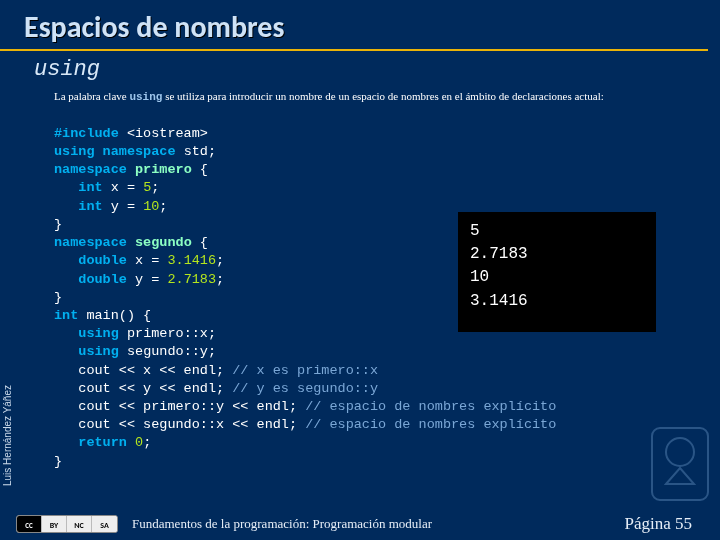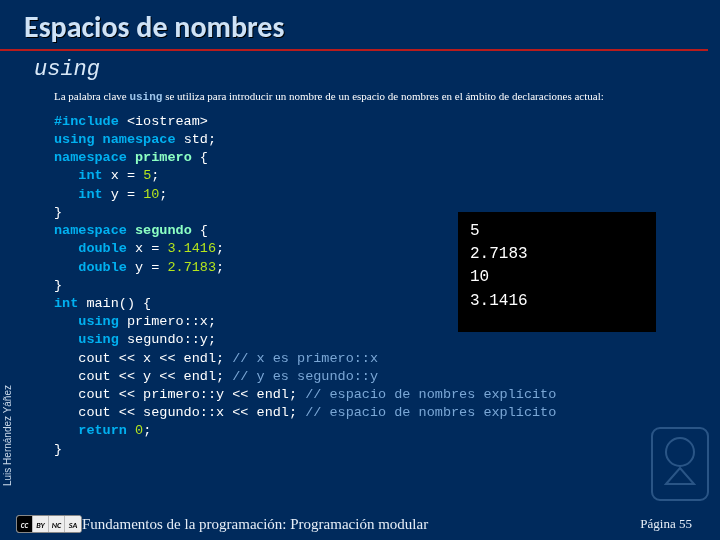--- a/index.html
+++ b/index.html
@@ -9,21 +9,21 @@
     font-family: Calibri, Arial, sans-serif;
     color: #fff;
     position: relative;
     overflow: hidden;
   }
   .title {
     font-size: 30px;
     font-weight: bold;
     color: #cfe3f7;
     padding: 8px 0 4px 24px;
-    border-bottom: 2px solid #b91c1c;
+    border-bottom: 2px solid #eab308;
     margin: 0 12px 0 0;
     text-shadow: 1px 1px 0 #000;
   }
   .subtitle {
     font-family: "Courier New", monospace;
     font-style: italic;
     font-size: 22px;
     color: #d8e8f7;
     padding: 6px 0 6px 34px;
   }
@@ -38,20 +38,21 @@
     font-family: "Courier New", monospace;
     color: #9ec6ec;
   }
   .code {
     font-family: "Courier New", monospace;
     font-size: 13.5px;
     line-height: 1.35;
     padding: 0 0 0 54px;
     white-space: pre;
     color: #fff;
+    margin-top: 12px;
   }
   .pp  { color: #00b0f0; font-weight: bold; }
   .kw  { color: #00b0f0; font-weight: bold; }
   .ns  { color: #8cffc3; font-weight: bold; }
   .ty  { color: #00b0f0; font-weight: bold; }
   .num { color: #b5e61d; }
   .cm  { color: #7aa7d6; }
   .output-box {
     position: absolute;
     top: 212px; left: 458px;
@@ -86,39 +87,39 @@
   }
   .cc-badge {
     display: inline-flex;
     border: 1px solid #888;
     border-radius: 3px;
     overflow: hidden;
     height: 18px;
     background: #fff;
   }
   .cc-badge span {
-    width: 16px; height: 18px;
+    width: 25px; height: 18px;
     display: inline-flex;
     align-items: center; justify-content: center;
     font-size: 8px; font-weight: bold;
     color: #000; background: #eee;
     border-right: 1px solid #bbb;
-    font-style: italic;
   }
   .cc-badge span:first-child { background: #000; color:#fff; font-size:7px; }
   .cc-badge span:last-child { border-right: none; text-align: right; }
   .footer-text {
     font-family: Georgia, serif;
-    font-size: 15px;
+    font-size: 13px;
     color: #e6eef7;
     flex: 1;
+    padding-left: 14px;
   }
   .page-num {
     font-family: Georgia, serif;
-    font-size: 13px;
+    font-size: 17px;
     color: #e6eef7;
   }
   .seal {
     position: absolute;
     right: 8px; bottom: 36px;
     width: 64px; height: 80px;
     opacity: 0.35;
   }
   .seal svg { width: 100%; height: 100%; }
 </style>

